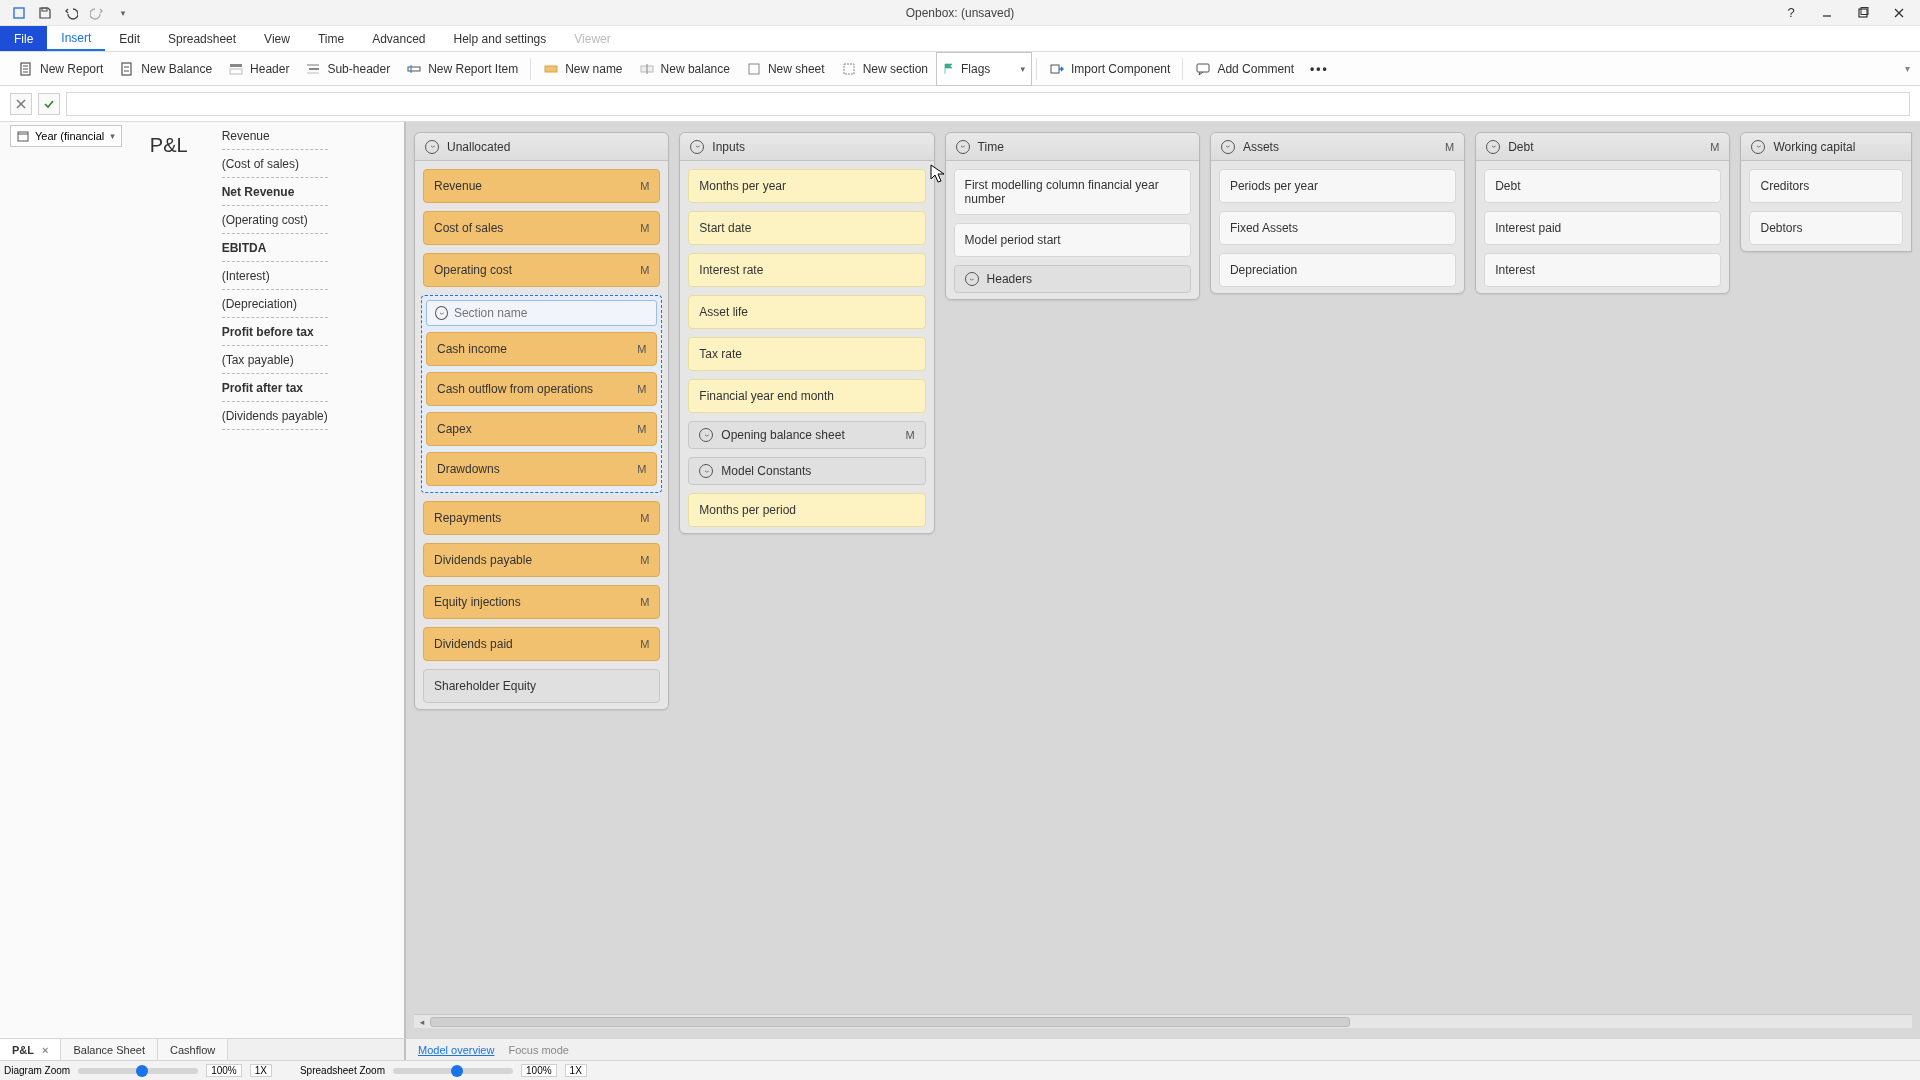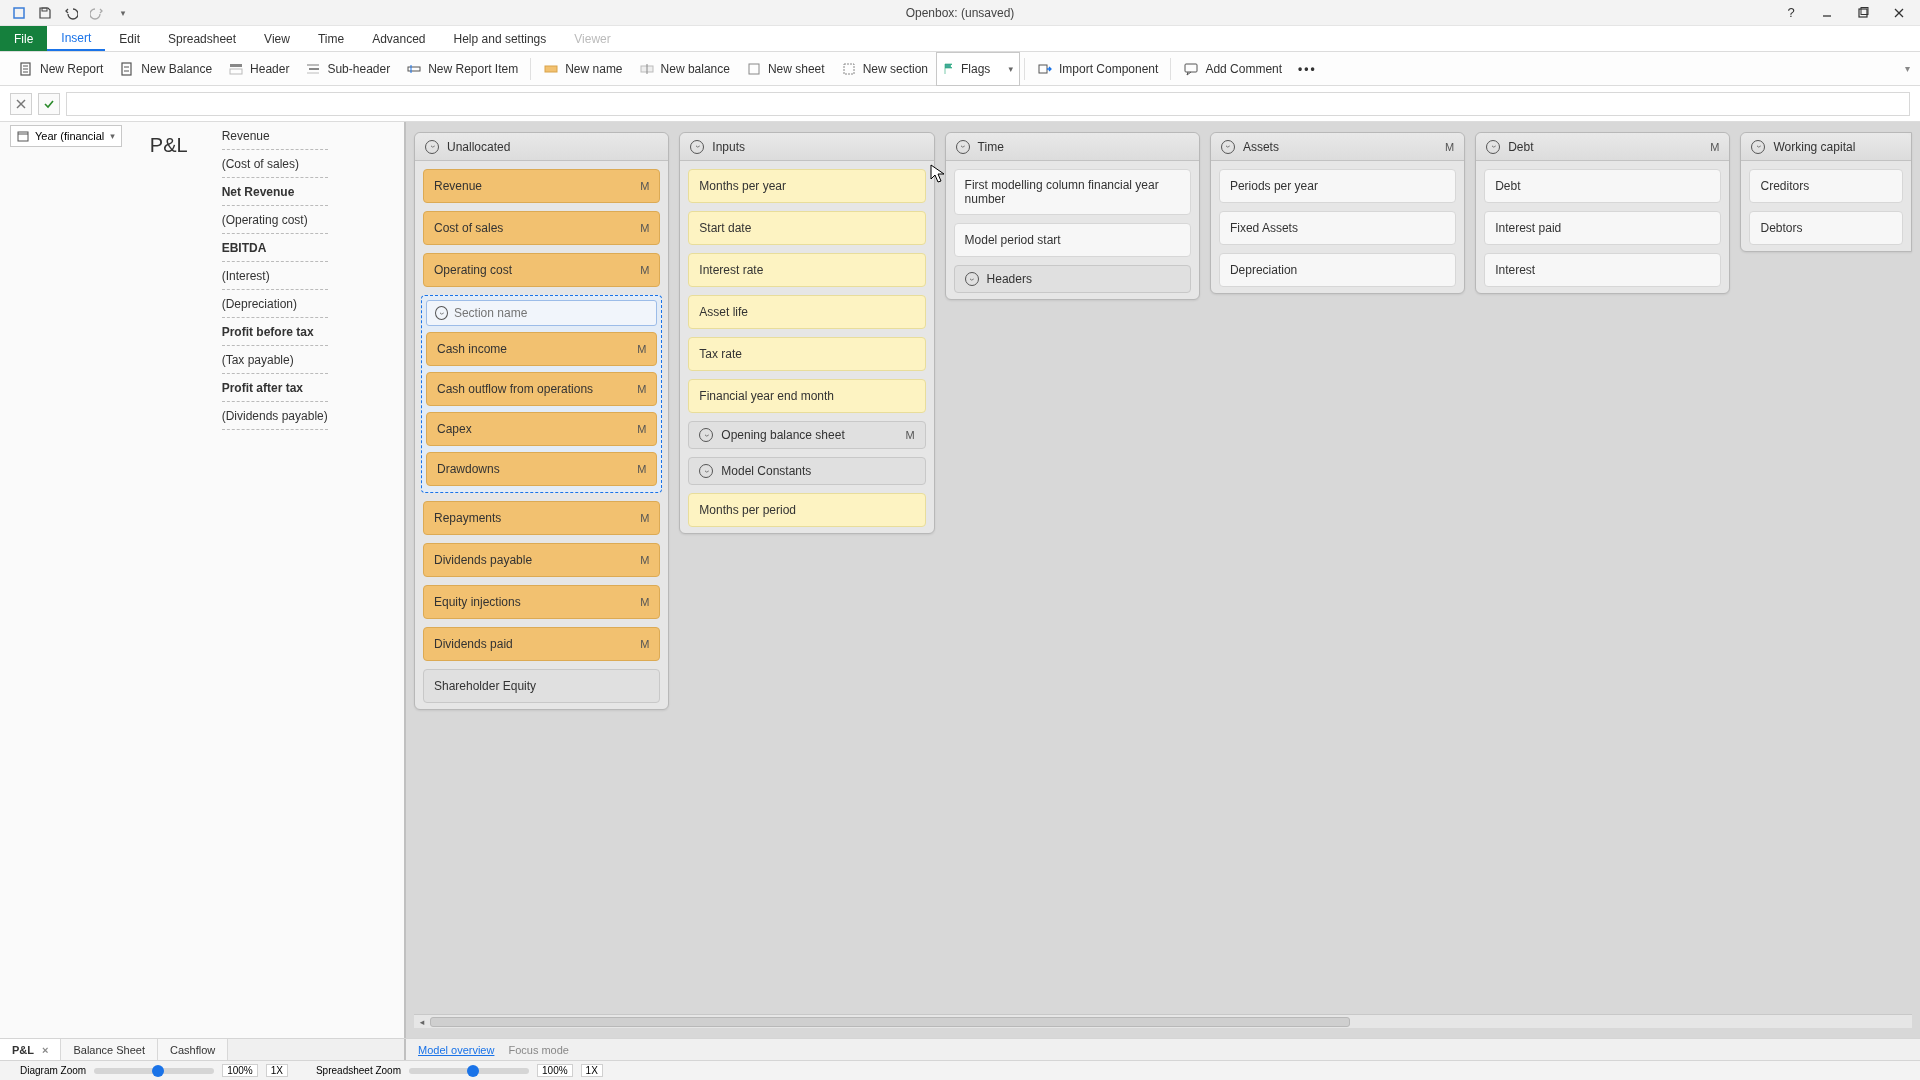--- a/index.html
+++ b/index.html
@@ -9,30 +9,30 @@
 .titlebar { height: 26px; background: #f3f3f3; display: flex; align-items: center; position: relative; border-bottom: 1px solid #e5e5e5; }
 .titlebar .qat { display: flex; align-items: center; gap: 8px; padding-left: 10px; }
 .titlebar .qat .qbtn { width: 18px; height: 18px; display: flex; align-items: center; justify-content: center; cursor: pointer; color: #555; }
 .titlebar .title { position: absolute; left: 50%; transform: translateX(-50%); font-size: 12px; color: #444; }
 .titlebar .winbtns { margin-left: auto; display: flex; align-items: center; gap: 2px; padding-right: 4px; }
 .titlebar .winbtns .wbtn { width: 34px; height: 22px; display: flex; align-items: center; justify-content: center; cursor: pointer; color: #333; }
 
 
 .menubar { height: 26px; display: flex; align-items: stretch; font-size: 12px; background: #fff; border-bottom: 1px solid #dcdcdc; }
 .menubar .mitem { padding: 0 14px; display: flex; align-items: center; cursor: pointer; color: #333; }
-.menubar .file { background: #15803d; color: #fff; }
+.menubar .file { background: #1d4ed8; color: #fff; }
 .menubar .active-tab { border-bottom: 2px solid #1a73e8; color: #1a73e8; }
 .menubar .disabled { color: #bbb; }
 
 
 .toolbar { height: 34px; display: flex; align-items: center; gap: 0; padding: 0 10px; font-size: 12px; border-bottom: 1px solid #dcdcdc; background: #fdfdfd; }
 .tbtn { display: flex; align-items: center; gap: 6px; padding: 3px 8px; cursor: pointer; color: #333; border-radius: 2px; }
 .tbtn .ticon { width: 16px; height: 16px; display: inline-block; }
 .tsep { width: 1px; height: 22px; background: #e0e0e0; margin: 0 4px; }
-.flags-combo { width: 84px; height: 22px; border: 1px solid #c8c8c8; display: flex; align-items: center; padding: 16px 6px; background: #fff; font-size: 12px; cursor: pointer; color: #333; }
+.flags-combo { width: 96px; height: 22px; border: 1px solid #c8c8c8; display: flex; align-items: center; padding: 16px 6px; background: #fff; font-size: 12px; cursor: pointer; color: #333; }
 .flags-combo .caret { margin-left: auto; }
 .tbtn.more { font-weight: bold; letter-spacing: 2px; }
 .toolbar .tcaret-right { margin-left: auto; color: #888; font-size: 10px; }
 
 
 .formulabar { height: 36px; display: flex; align-items: center; padding: 6px 10px; gap: 6px; border-bottom: 1px solid #dcdcdc; background: #fff; }
 .fb-btn { width: 22px; height: 22px; border: 1px solid #d0d0d0; display: flex; align-items: center; justify-content: center; cursor: pointer; color: #666; background: #fafafa; }
 .fb-btn.ok { color: #2a8a2a; }
 .fb-input { flex: 1; height: 24px; border: 1px solid #d8d8d8; background: #fff; padding: 2px 8px; font-size: 12px; }
 
@@ -80,21 +80,21 @@
 .pagetabs-left { width: 406px; display: flex; align-items: stretch; border-right: 2px solid #c0c0c0; }
 .ptab { padding: 0 12px; display: flex; align-items: center; border-right: 1px solid #d8d8d8; background: #f7f7f7; cursor: pointer; color: #333; }
 .ptab.active { background: #fff; font-weight: 600; }
 .ptab .close-x { margin-left: 8px; color: #888; cursor: pointer; }
 .pagetabs-right { display: flex; align-items: center; gap: 14px; padding-left: 12px; }
 .view-link { font-size: 11px; cursor: pointer; }
 .view-link.active { color: #1a73e8; text-decoration: underline; }
 .view-link.inactive { color: #888; text-align: right; }
 
 
-.statusbar { height: 20px; background: #f3f3f3; display: flex; align-items: center; font-size: 10px; border-top: 1px solid #d5d5d5; padding: 0 20px; gap: 8px; }
+.statusbar { height: 20px; background: #f3f3f3; display: flex; align-items: center; font-size: 10px; border-top: 1px solid #d5d5d5; padding: 0 4px; gap: 8px; }
 .zoom-group { display: flex; align-items: center; gap: 8px; }
 .slider { width: 120px; height: 6px; background: #d5d5d5; position: relative; border-radius: 3px; }
 .slider .knob { position: absolute; top: -3px; left: 58px; width: 12px; height: 12px; background: #1a73e8; border-radius: 50%; }
 .zoom-val { border: 1px solid #d0d0d0; padding: 0 4px; background: #fff; }
 .zoom-btn { border: 1px solid #d0d0d0; padding: 0 4px; background: #fff; cursor: pointer; }
 
 
 svg { display: block; }
 .chev-circle { width: 14px; height: 14px; border: 1.5px solid #555; border-radius: 50%; display: inline-flex; align-items: center; justify-content: center; font-size: 9px; color: #555; }
 .chev-circle::after { content: "›"; transform: rotate(90deg); display: inline-block; line-height: 1; }

